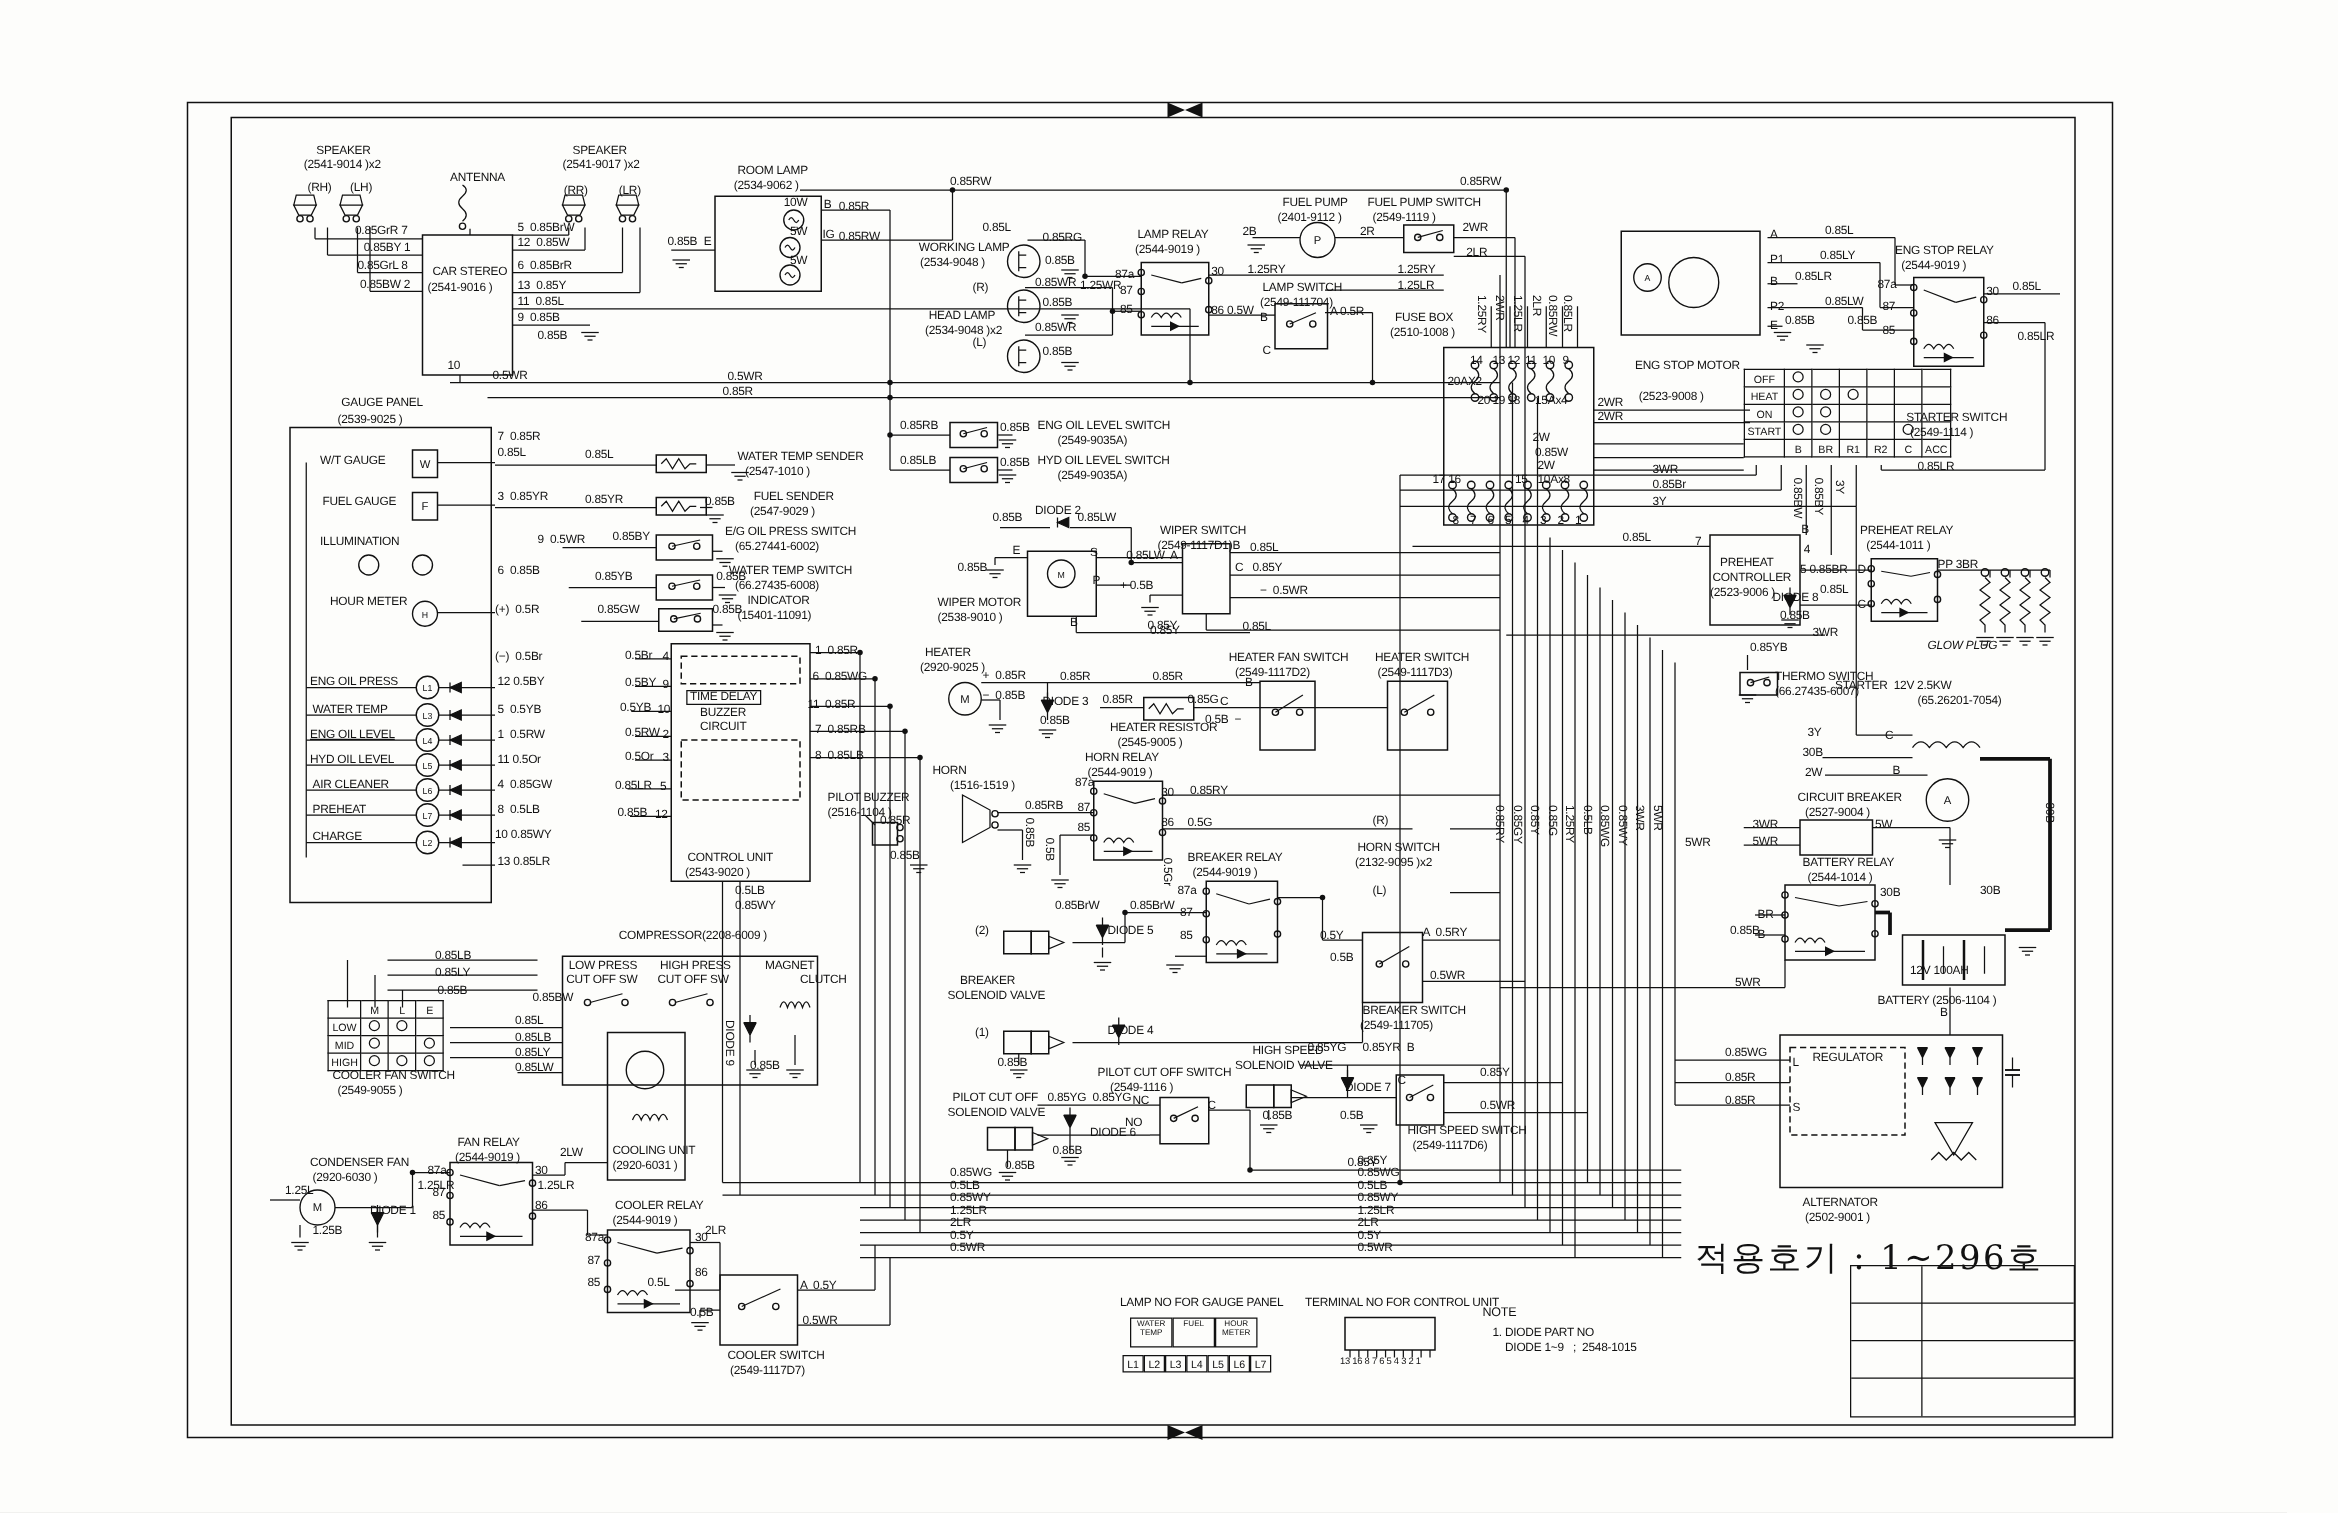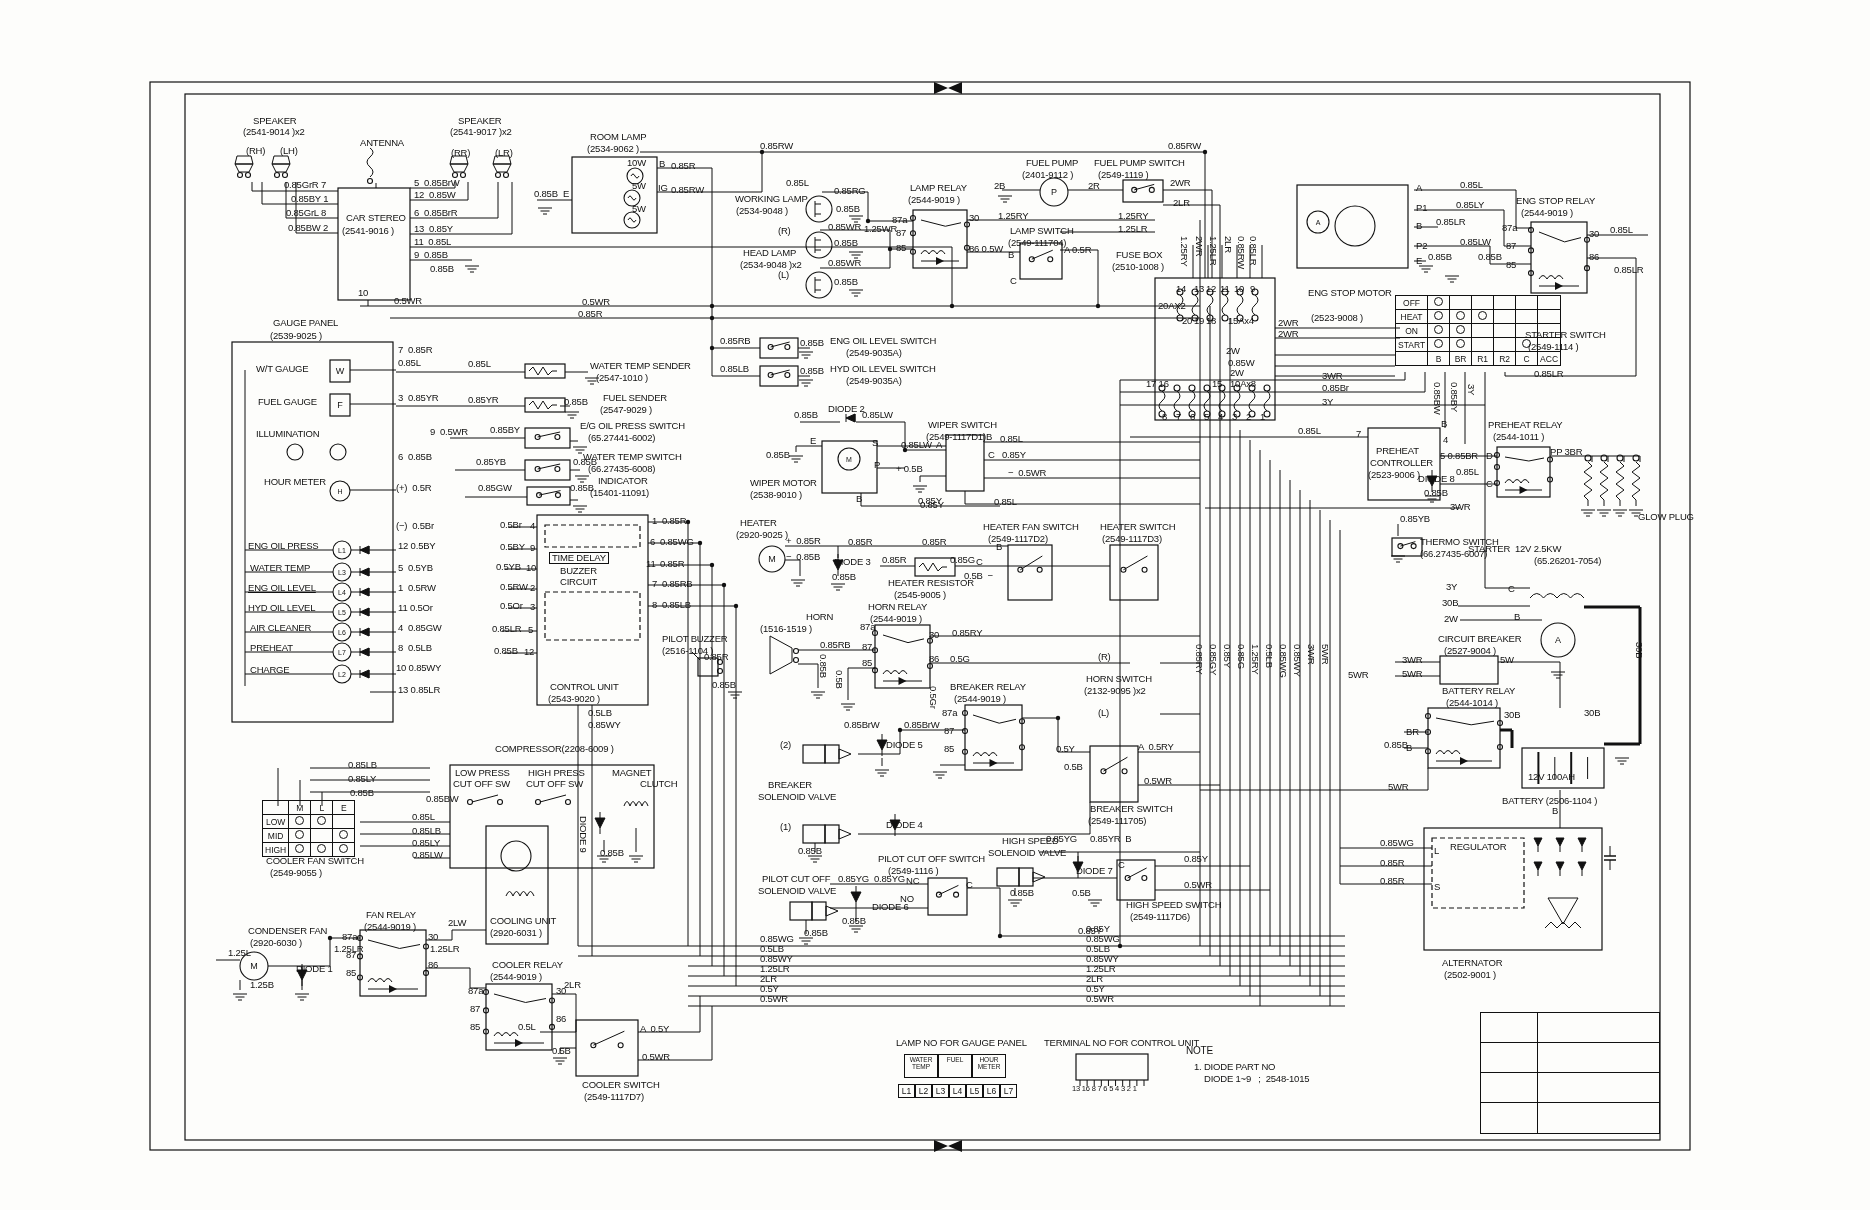--- a/index.html
+++ b/index.html
@@ -970,21 +970,21 @@
       <div class="lbl" style="left: 1486px; top: 451px;">D</div>
       <div class="lbl" style="left: 1486px; top: 479px;">C</div>
       <div class="lbl" style="left: 1418px; top: 474px;">DIODE 8</div>
       <div class="lbl" style="left: 1424px; top: 488px;">0.85B</div>
       <div class="lbl" style="left: 1456px; top: 467px;">0.85L</div>
       <div class="lbl" style="left: 1450px; top: 502px;">3WR</div>
       <div class="lbl" style="left: 1298px; top: 426px;">0.85L</div>
       <div class="lbl" style="left: 1488px; top: 420px;">PREHEAT RELAY</div>
       <div class="lbl" style="left: 1493px; top: 432px;">(2544-1011 )</div>
       <div class="lbl" style="left: 1550px; top: 447px;">PP 3BR</div>
-      <div class="lbl" style="left: 1638px; top: 512px;">GLOW PLUG</div>
+      <div class="lbl" style="left: 1542px; top: 512px; font-style: italic;">GLOW PLUG</div>
       <div class="lbl" style="left: 1400px; top: 514px;">0.85YB</div>
       <div class="lbl" style="left: 1420px; top: 537px;">THERMO SWITCH</div>
       <div class="lbl" style="left: 1420px; top: 549px;">(66.27435-6007)</div>
       <div class="lbl" style="left: 1468px; top: 544px;">STARTER  12V 2.5KW</div>
       <div class="lbl" style="left: 1534px; top: 556px;">(65.26201-7054)</div>
       <div class="lbl" style="left: 1446px; top: 582px;">3Y</div>
       <div class="lbl" style="left: 1508px; top: 584px;">C</div>
       <div class="lbl" style="left: 1442px; top: 598px;">30B</div>
       <div class="lbl" style="left: 1444px; top: 614px;">2W</div>
       <div class="lbl" style="left: 1514px; top: 612px;">B</div>
@@ -1138,21 +1138,21 @@
       <div class="lbl" style="left: 950px; top: 555px;">0.85G</div>
       <div class="lbl" style="left: 976px; top: 557px;">C</div>
       <div class="lbl" style="left: 964px; top: 571px;">0.5B  −</div>
       <div class="lbl" style="left: 888px; top: 578px;">HEATER RESISTOR</div>
       <div class="lbl" style="left: 894px; top: 590px;">(2545-9005 )</div>
       <div class="lbl" style="left: 983px; top: 522px;">HEATER FAN SWITCH</div>
       <div class="lbl" style="left: 988px; top: 534px;">(2549-1117D2)</div>
       <div class="lbl" style="left: 996px; top: 542px;">B</div>
       <div class="lbl" style="left: 1100px; top: 522px;">HEATER SWITCH</div>
       <div class="lbl" style="left: 1102px; top: 534px;">(2549-1117D3)</div>
-      <div class="lbl" style="left: 806px; top: 612px;">HORN</div>
+      <div class="lbl" style="left: 746px; top: 612px;">HORN</div>
       <div class="lbl" style="left: 760px; top: 624px;">(1516-1519 )</div>
       <div class="lbl" style="left: 820px; top: 640px;">0.85RB</div>
       <div class="lbl" style="left: 860px; top: 622px;">87a</div>
       <div class="lbl" style="left: 862px; top: 642px;">87</div>
       <div class="lbl" style="left: 862px; top: 658px;">85</div>
       <div class="lbl" style="left: 929px; top: 630px;">30</div>
       <div class="lbl" style="left: 952px; top: 628px;">0.85RY</div>
       <div class="lbl" style="left: 929px; top: 654px;">86</div>
       <div class="lbl" style="left: 950px; top: 654px;">0.5G</div>
       <div class="lbl" style="left: 868px; top: 602px;">HORN RELAY</div>
@@ -1290,20 +1290,21 @@
       <div class="lbl r" style="left: 1302px; top: 644px;">0.85WY</div>
       <div class="lbl r" style="left: 1316px; top: 644px;">3WR</div>
       <div class="lbl r" style="left: 1330px; top: 644px;">5WR</div>
       <div class="lbl r" style="left: 828px; top: 654px;">0.85B</div>
       <div class="lbl r" style="left: 844px; top: 670px;">0.5B</div>
       <div class="lbl r" style="left: 938px; top: 686px;">0.5Gr</div>
       <div class="lbl r" style="left: 588px; top: 816px;">DIODE 9</div>
       <div class="lbl r" style="left: 1644px; top: 642px;">30B</div>
     </div>
 
+  <div class="korean" style="left:1356px;top:988px">적용호기 : 1~296호</div>
 
   <div class="lbl" style="left:1186px;top:1046px;font-size:10px">NOTE</div>
   <div class="lbl" style="left:1194px;top:1062px">1. DIODE PART NO</div>
   <div class="lbl" style="left:1204px;top:1074px">DIODE 1~9   ;  2548-1015</div>
 
   <div class="lbl" style="left:896px;top:1038px">LAMP NO FOR GAUGE PANEL</div>
   <div class="lbl" style="left:1044px;top:1038px">TERMINAL NO FOR CONTROL UNIT</div>
   <div class="lbl s" style="left:1072px;top:1084px">13 16 8 7 6 5 4 3 2 1</div>
 
   <div id="gaugeLampBoxes">

